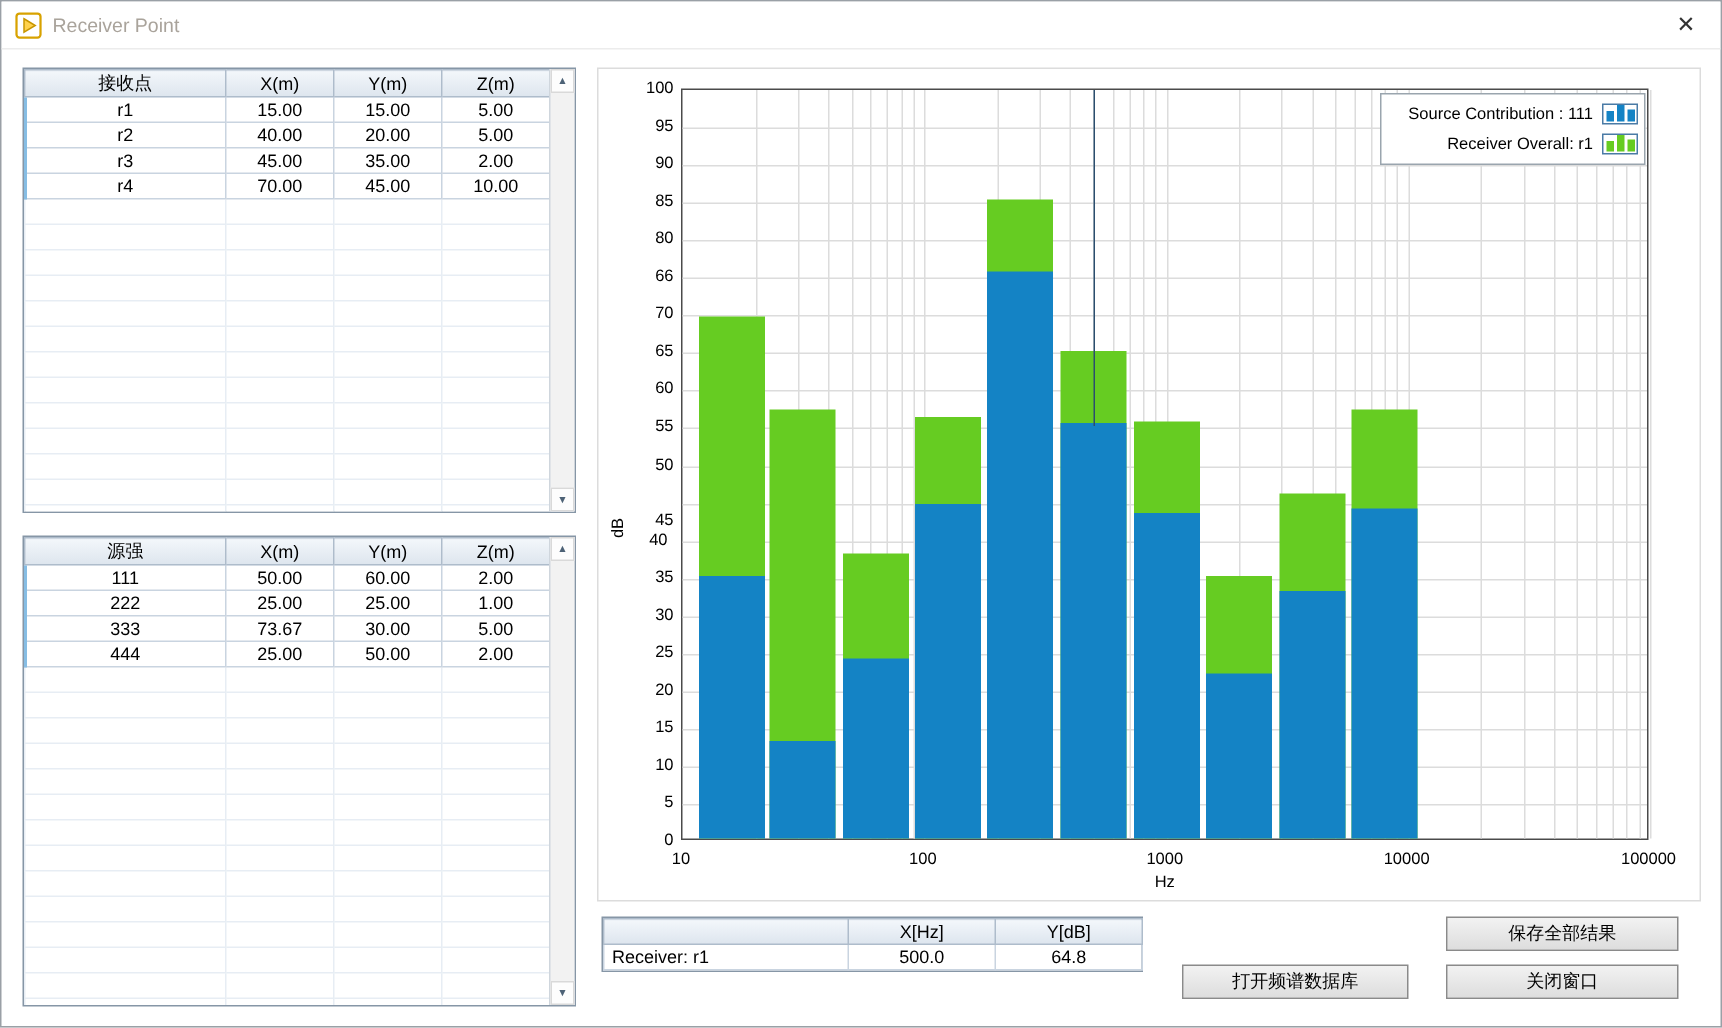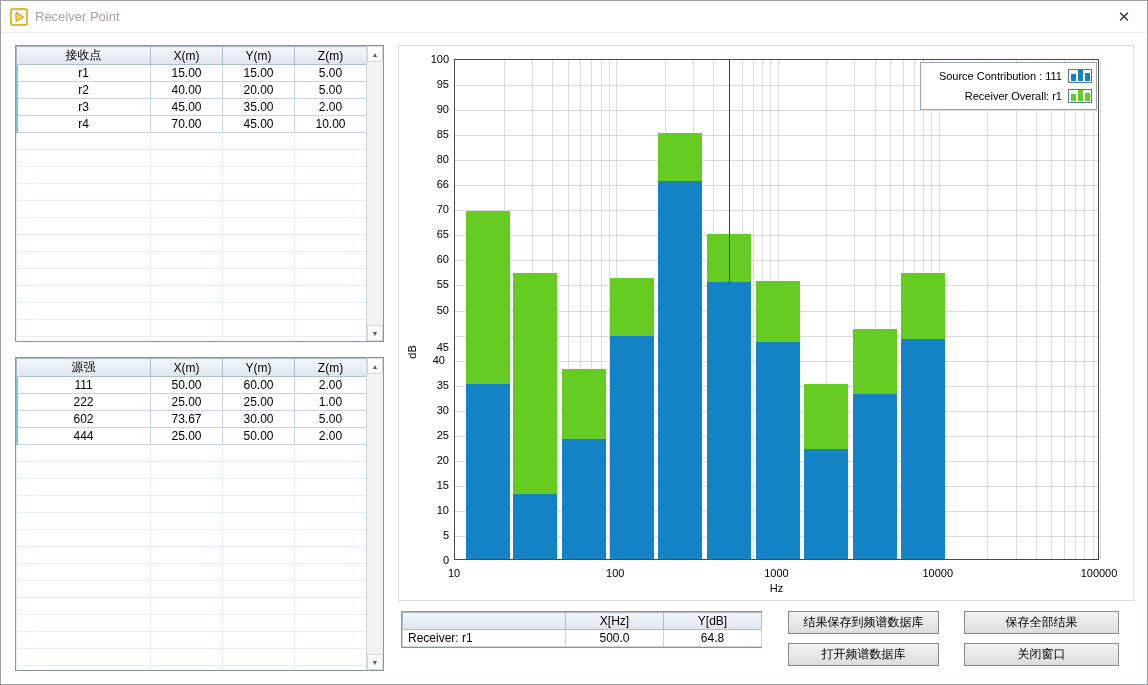--- a/index.html
+++ b/index.html
@@ -240,21 +240,21 @@
               <td>60.00</td>
               <td>2.00</td>
             </tr>
             <tr>
               <td>222</td>
               <td>25.00</td>
               <td>25.00</td>
               <td>1.00</td>
             </tr>
             <tr>
-              <td>602</td>
+              <td>333</td>
               <td>73.67</td>
               <td>30.00</td>
               <td>5.00</td>
             </tr>
             <tr>
               <td>444</td>
               <td>25.00</td>
               <td>50.00</td>
               <td>2.00</td>
             </tr>
@@ -498,17 +498,16 @@
         <tbody>
           <tr>
             <td class="lbl">Receiver: r1</td>
             <td>500.0</td>
             <td>64.8</td>
           </tr>
         </tbody>
       </table>
   </div>
 
-  <button class="btn" style="left:787px; top:610px; width:151px;">结果保存到频谱数据库</button>
   <button class="btn" style="left:963px; top:610px; width:155px;">保存全部结果</button>
   <button class="btn" style="left:787px; top:642px; width:151px;">打开频谱数据库</button>
   <button class="btn" style="left:963px; top:642px; width:155px;">关闭窗口</button>
 </div>
 
 </body></html>

